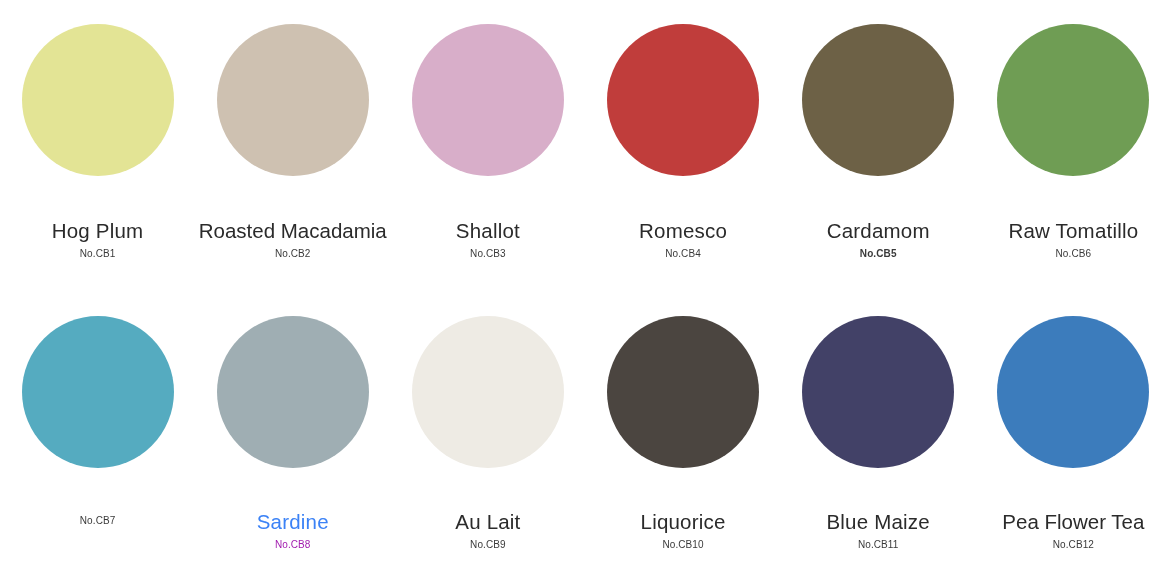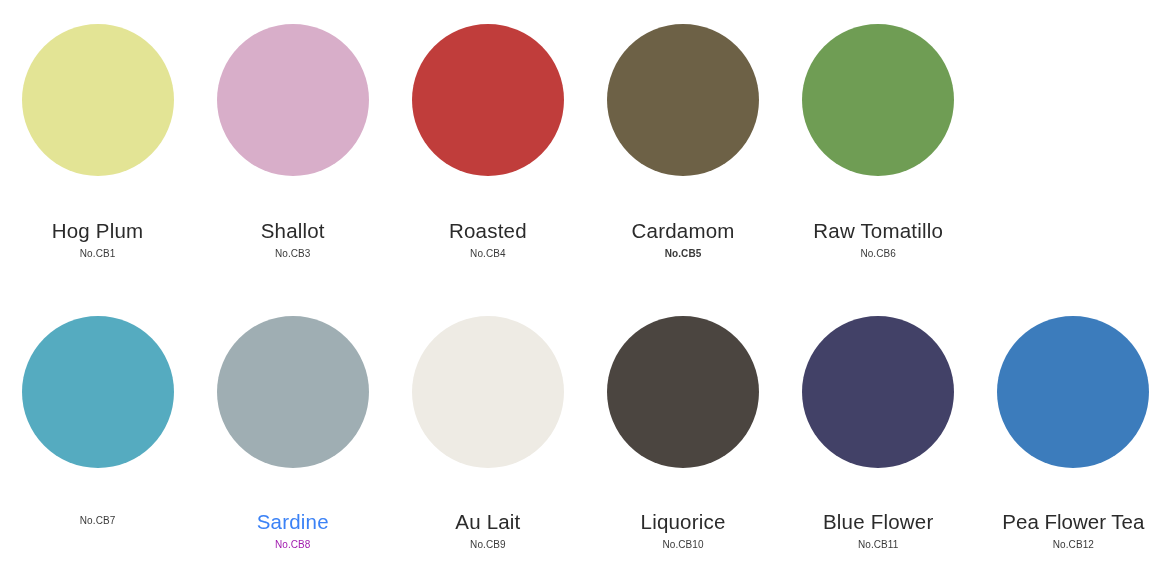--- a/index.html
+++ b/index.html
@@ -92,33 +92,40 @@
   <div class="swatch-row row-top">
 
     <div class="swatch-cell">
       <div class="swatch-disc" style="background-color: rgb(227, 228, 149);"></div>
       <div class="swatch-caption">
         <div class="swatch-name" style="color: rgb(43, 43, 43);">Hog Plum</div>
         <div class="swatch-code" style="color: rgb(58, 58, 58);">No.CB1</div>
       </div>
     </div>
 
+    <div class="swatch-cell">
+      <div class="swatch-disc" style="background-color: rgb(206, 193, 177);"></div>
+      <div class="swatch-caption">
+        <div class="swatch-name long" style="color: rgb(43, 43, 43);">Roasted Macadamia</div>
+        <div class="swatch-code" style="color: rgb(58, 58, 58);">No.CB2</div>
+      </div>
+    </div>
 
     <div class="swatch-cell">
       <div class="swatch-disc" style="background-color: rgb(216, 174, 201);"></div>
       <div class="swatch-caption">
         <div class="swatch-name" style="color: rgb(43, 43, 43);">Shallot</div>
         <div class="swatch-code" style="color: rgb(58, 58, 58);">No.CB3</div>
       </div>
     </div>
 
     <div class="swatch-cell">
       <div class="swatch-disc" style="background-color: rgb(192, 61, 59);"></div>
       <div class="swatch-caption">
-        <div class="swatch-name" style="color: rgb(43, 43, 43);">Roasted</div>
+        <div class="swatch-name" style="color: rgb(43, 43, 43);">Romesco</div>
         <div class="swatch-code" style="color: rgb(58, 58, 58);">No.CB4</div>
       </div>
     </div>
 
     <div class="swatch-cell">
       <div class="swatch-disc" style="background-color: rgb(109, 97, 70);"></div>
       <div class="swatch-caption">
         <div class="swatch-name" style="color: rgb(43, 43, 43);">Cardamom</div>
         <div class="swatch-code" style="color: rgb(58, 58, 58); font-weight: bold;">No.CB5</div>
       </div>
@@ -163,21 +170,21 @@
       <div class="swatch-disc" style="background-color: rgb(75, 69, 64);"></div>
       <div class="swatch-caption">
         <div class="swatch-name" style="color: rgb(43, 43, 43);">Liquorice</div>
         <div class="swatch-code" style="color: rgb(58, 58, 58);">No.CB10</div>
       </div>
     </div>
 
     <div class="swatch-cell">
       <div class="swatch-disc" style="background-color: rgb(66, 65, 103);"></div>
       <div class="swatch-caption">
-        <div class="swatch-name" style="color: rgb(43, 43, 43);">Blue Flower</div>
+        <div class="swatch-name" style="color: rgb(43, 43, 43);">Blue Maize</div>
         <div class="swatch-code" style="color: rgb(58, 58, 58);">No.CB11</div>
       </div>
     </div>
 
     <div class="swatch-cell">
       <div class="swatch-disc" style="background-color: rgb(60, 124, 188);"></div>
       <div class="swatch-caption">
         <div class="swatch-name long" style="color: rgb(43, 43, 43);">Pea Flower Tea</div>
         <div class="swatch-code" style="color: rgb(58, 58, 58);">No.CB12</div>
       </div>

